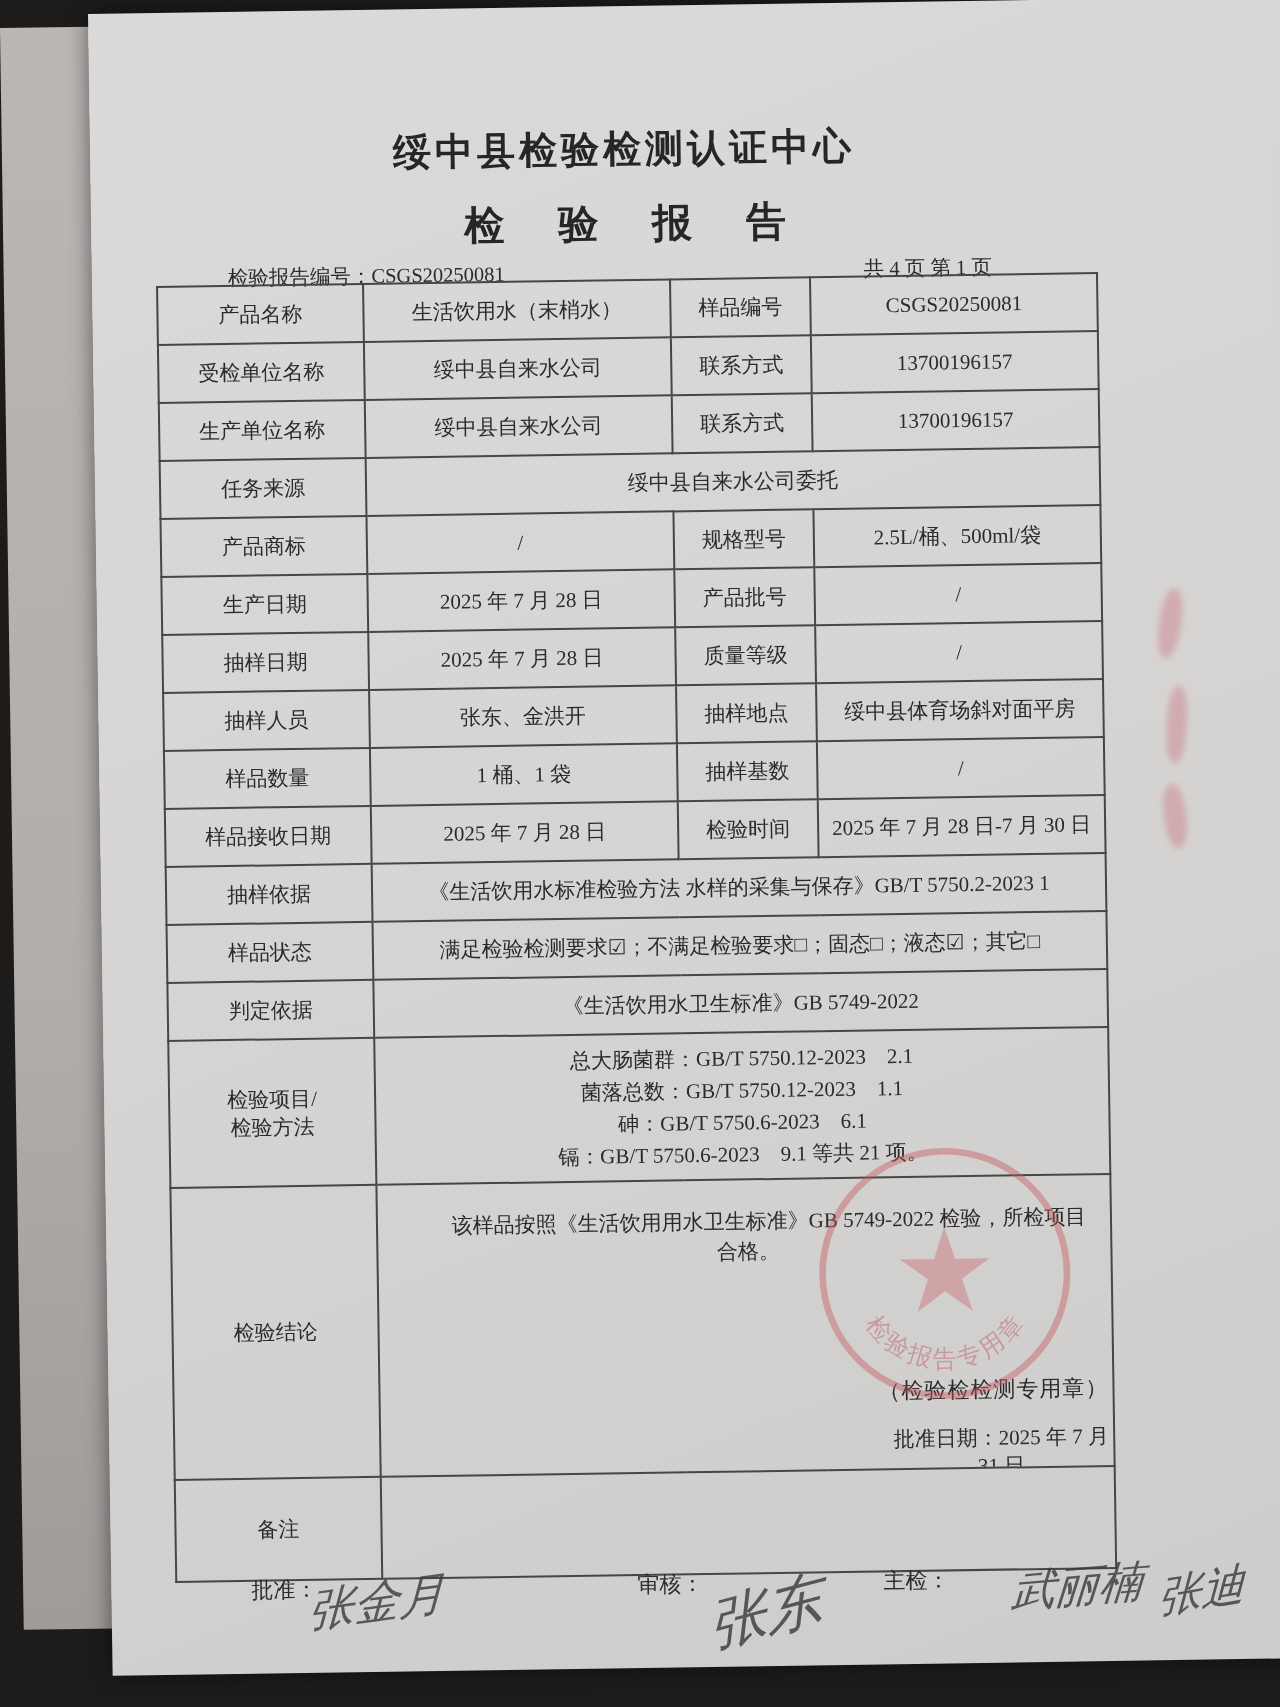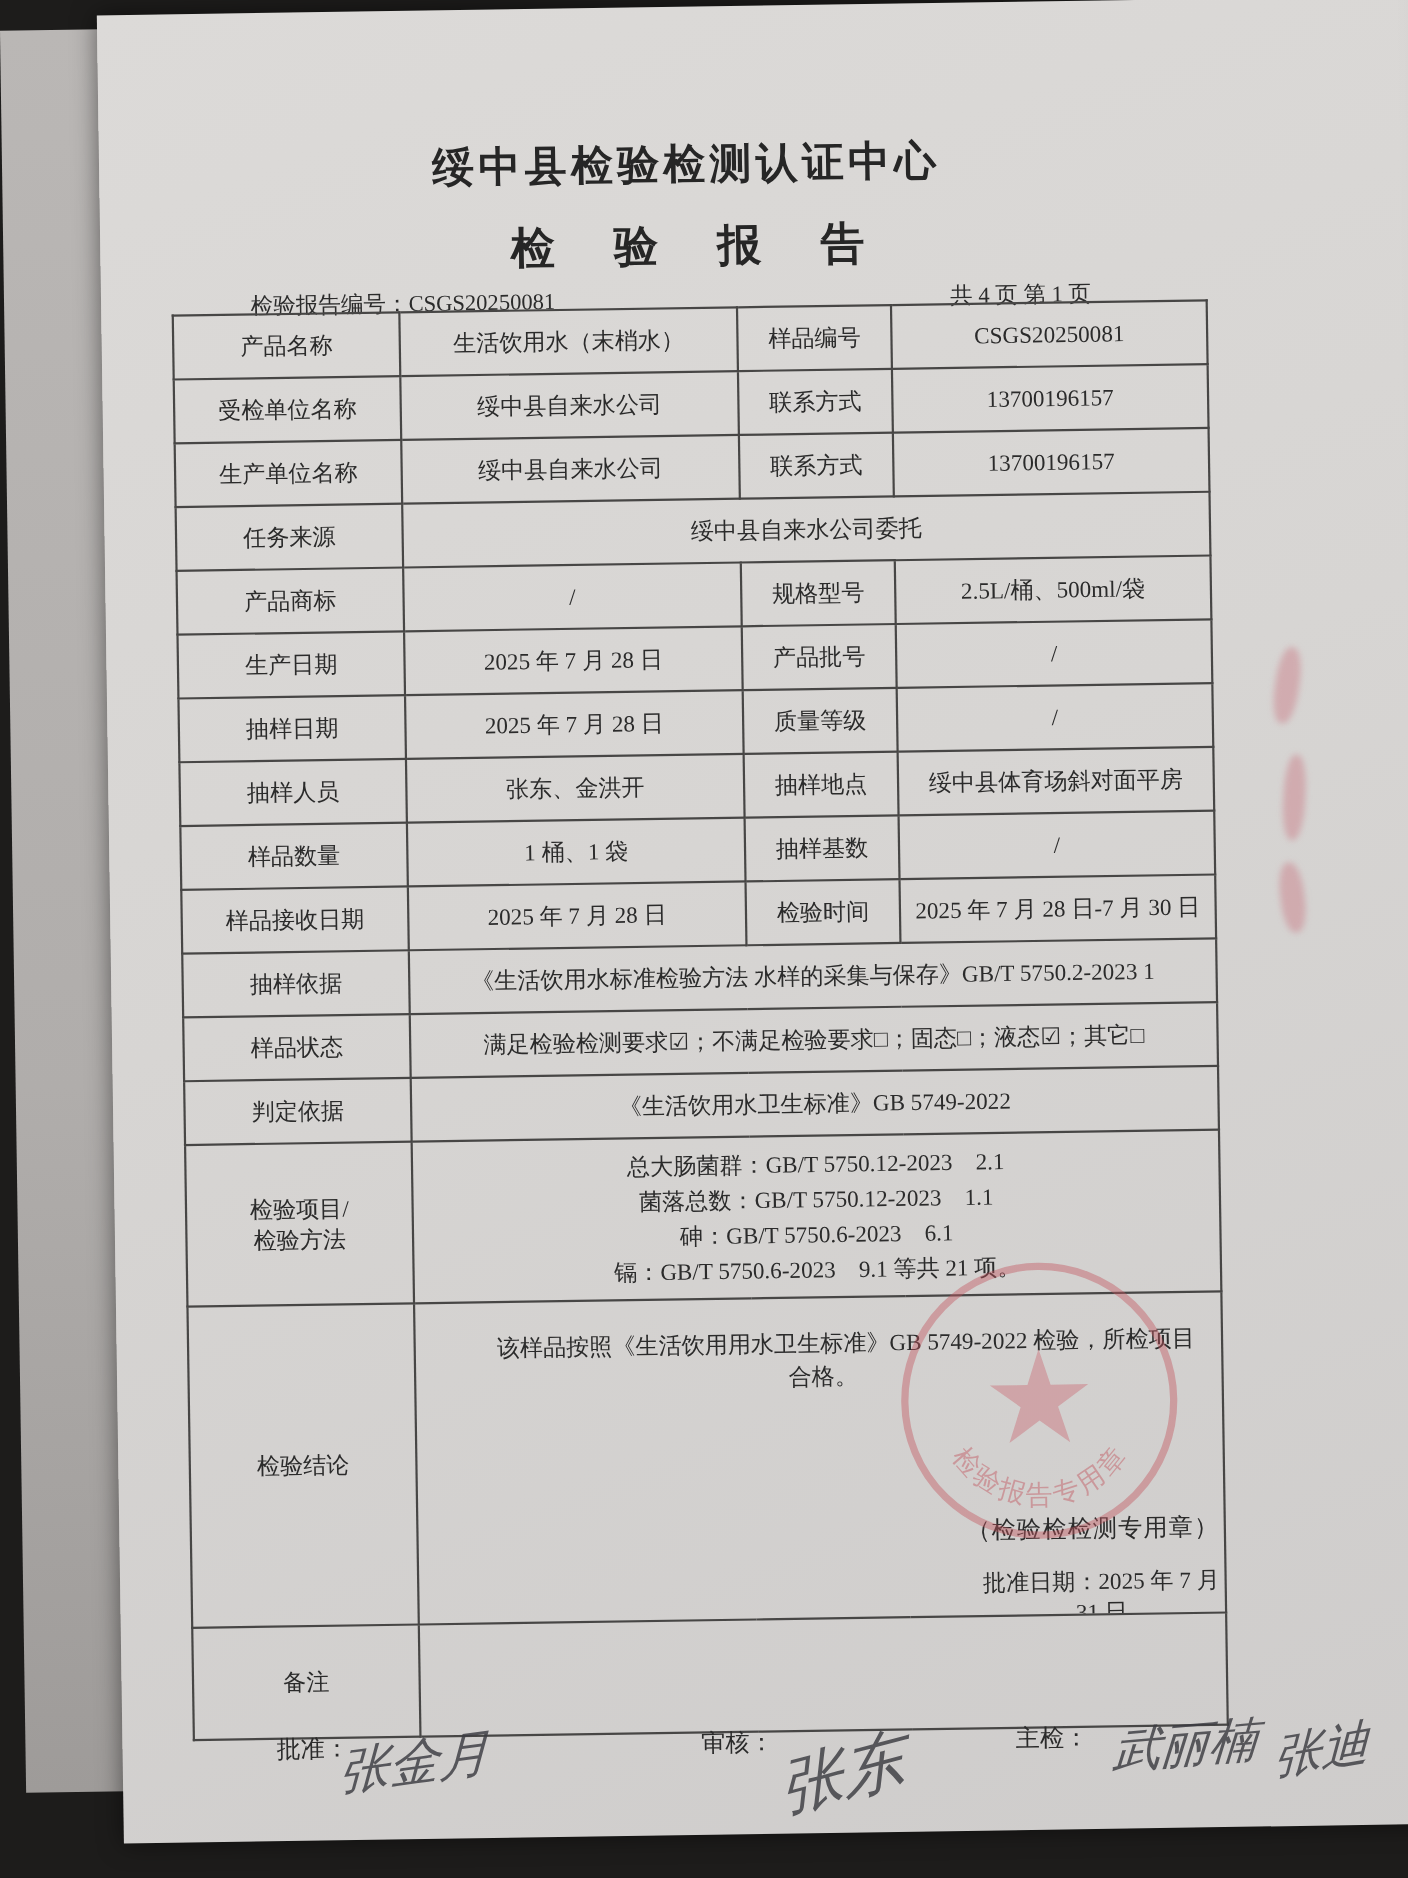--- a/index.html
+++ b/index.html
@@ -226,19 +226,19 @@
 
   <div class="bleed b1"></div>
   <div class="bleed b2"></div>
   <div class="bleed b3"></div>
 
   <div class="footer-line">
     <span class="f-label" style="left:140px">批准：</span>
     <span class="sig s1">张金月</span>
     <span class="f-label" style="left:526px">审核：</span>
     <span class="sig s2">张东</span>
-    <span class="f-label" style="left:812px">主检：</span>
+    <span class="f-label" style="left:772px">主检：</span>
     <span class="sig s3">武丽楠</span>
     <span class="sig s4">张迪</span>
   </div>
 
   <div class="right-shade"></div>
 </div>
 
 </body></html>

